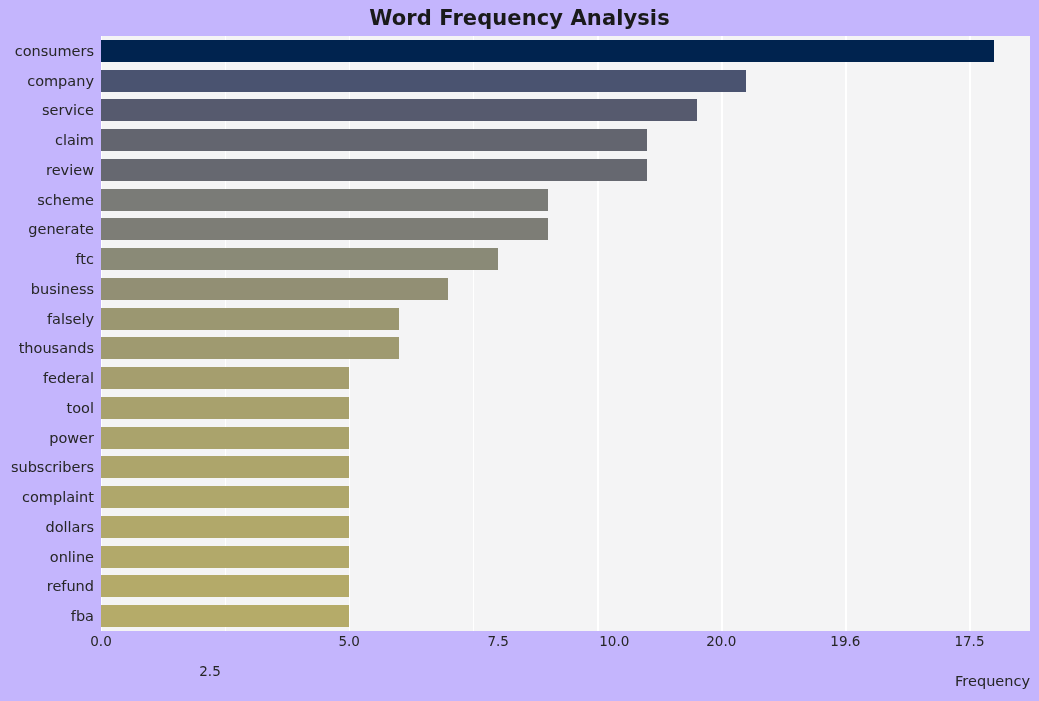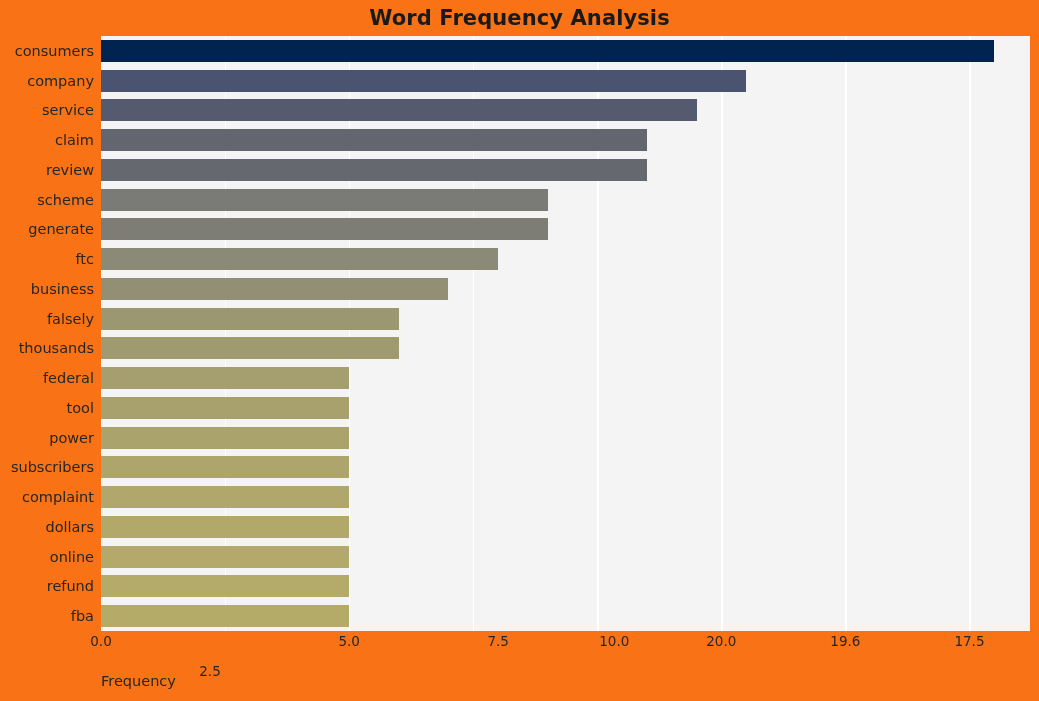--- a/index.html
+++ b/index.html
@@ -11,21 +11,21 @@
     width: 1039px;
     height: 701px;
     font-family: "DejaVu Sans", sans-serif;
     overflow: hidden;
   }
 
   #figure {
     position: relative;
     width: 1039px;
     height: 701px;
-    background: #f97316;
+    background: #c4b5fd;
   }
 
   #chart-title {
     position: absolute;
     top: 6px;
     left: 0;
     width: 1039px;
     text-align: center;
     font-size: 21px;
     font-weight: bold;
@@ -93,21 +93,21 @@
     font-size: 13.5px;
     color: #262626;
     white-space: nowrap;
   }
 
   #xaxis-label {
     position: absolute;
     left: 101px;
     top: 673px;
     width: 929px;
-    text-align: left;
+    text-align: right;
     font-size: 14.5px;
     color: #262626;
   }
 </style>
 </head>
 <body>
 
 <div id="figure">
 
   <div id="chart-title">Word Frequency Analysis</div>

